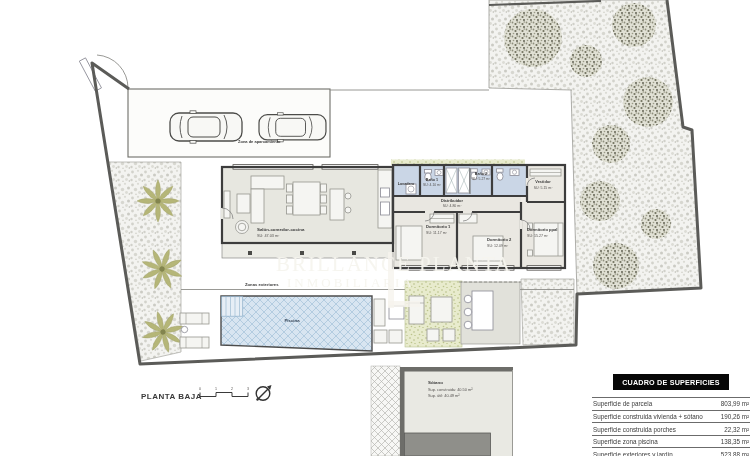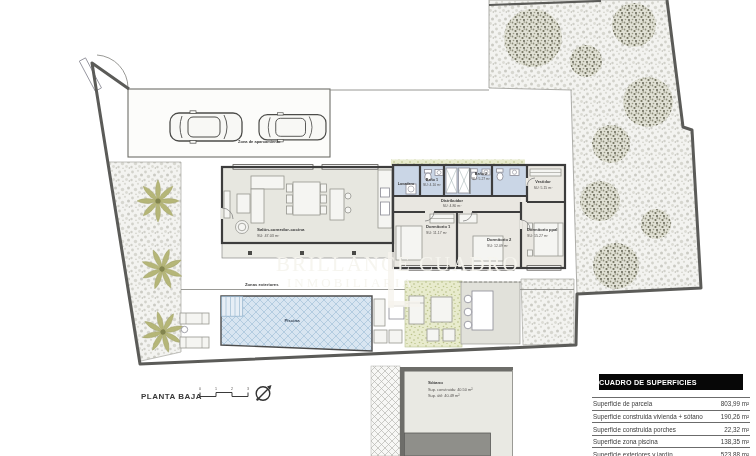--- a/index.html
+++ b/index.html
@@ -16,21 +16,21 @@
   .doorarc{stroke:#777;stroke-width:.7;fill:none;}
   
   .wm{position:absolute;pointer-events:none;color:rgba(246,244,238,.95);
       font-family:"Liberation Serif",serif;white-space:nowrap;z-index:5;}
   .wm-brand{left:276px;top:252px;font-size:21px;letter-spacing:2px;}
   .wm-sub{left:287px;top:275px;font-size:13px;letter-spacing:3px;}
   .wm-bar{position:absolute;background:rgba(246,244,238,.8);pointer-events:none;z-index:5;}
   
   .cuadro{position:absolute;left:592px;top:374px;width:158px;background:#fff;z-index:6;}
   .cuadro-header{background:#070707;color:#fff;font-weight:bold;font-size:7.2px;
-      padding:3.5px 0;width:144px;margin:0 auto;letter-spacing:.2px;}
+      text-align:center;padding:3.5px 0;width:116px;margin:0 auto;letter-spacing:.2px;}
   .crows{margin-top:7px;}
   .crow{display:flex;justify-content:space-between;align-items:flex-end;
       border-top:1px solid #6b6b6b;padding:2.4px 1px 2.2px 1px;}
   .clabel{font-size:6.3px;color:#3b3b3b;}
   .cvalue{font-size:6.3px;color:#3b3b3b;white-space:nowrap;}
 </style>
 </head>
 <body>
 
 <div class="page">
@@ -330,21 +330,21 @@
     <g>
       <circle cx="263" cy="393.5" r="6.8" fill="#fff" stroke="#333" stroke-width="1.4"></circle>
       <path d="M257.5,399.5 L268,389" stroke="#333" stroke-width="1.4"></path>
       <polygon points="267,386.5 271.5,385 270,390" fill="#333"></polygon>
       <circle cx="257.5" cy="399.5" r="1.2" fill="#333"></circle>
     </g>
   </g>
 </svg>
 
 
-<div class="wm wm-brand">BRILLANCE CUADRO</div>
+<div class="wm wm-brand">BRILLANCE PLANTA</div>
 <div class="wm wm-sub">INMOBILIARIA</div>
 <div class="wm-bar" style="left:388px;top:252px;width:6px;height:56px;"></div>
 <div class="wm-bar" style="left:388px;top:301px;width:32px;height:6px;"></div>
 
 
 <div class="cuadro">
   <div class="cuadro-header">CUADRO DE SUPERFICIES</div>
   <div class="crows">
     <div class="crow">
       <span class="clabel">Superficie de parcela</span>

